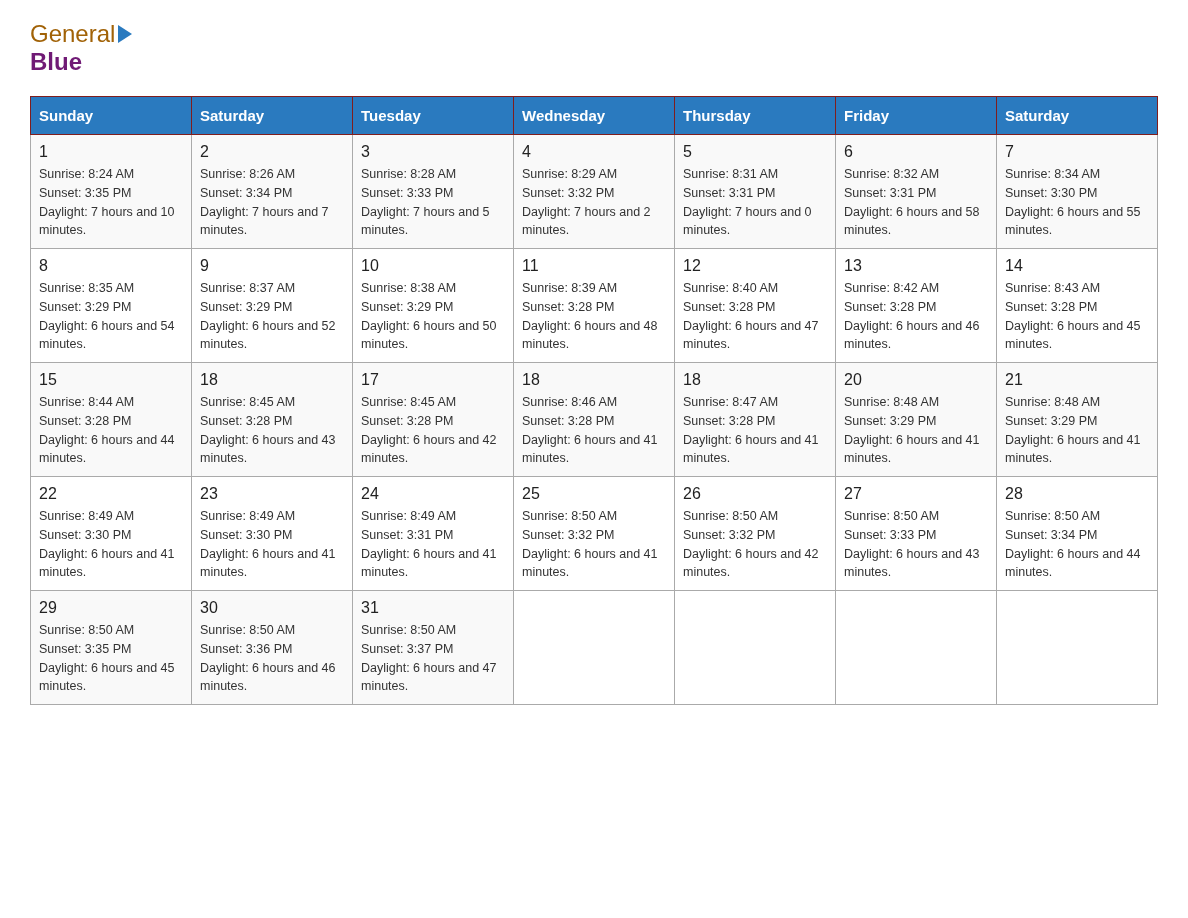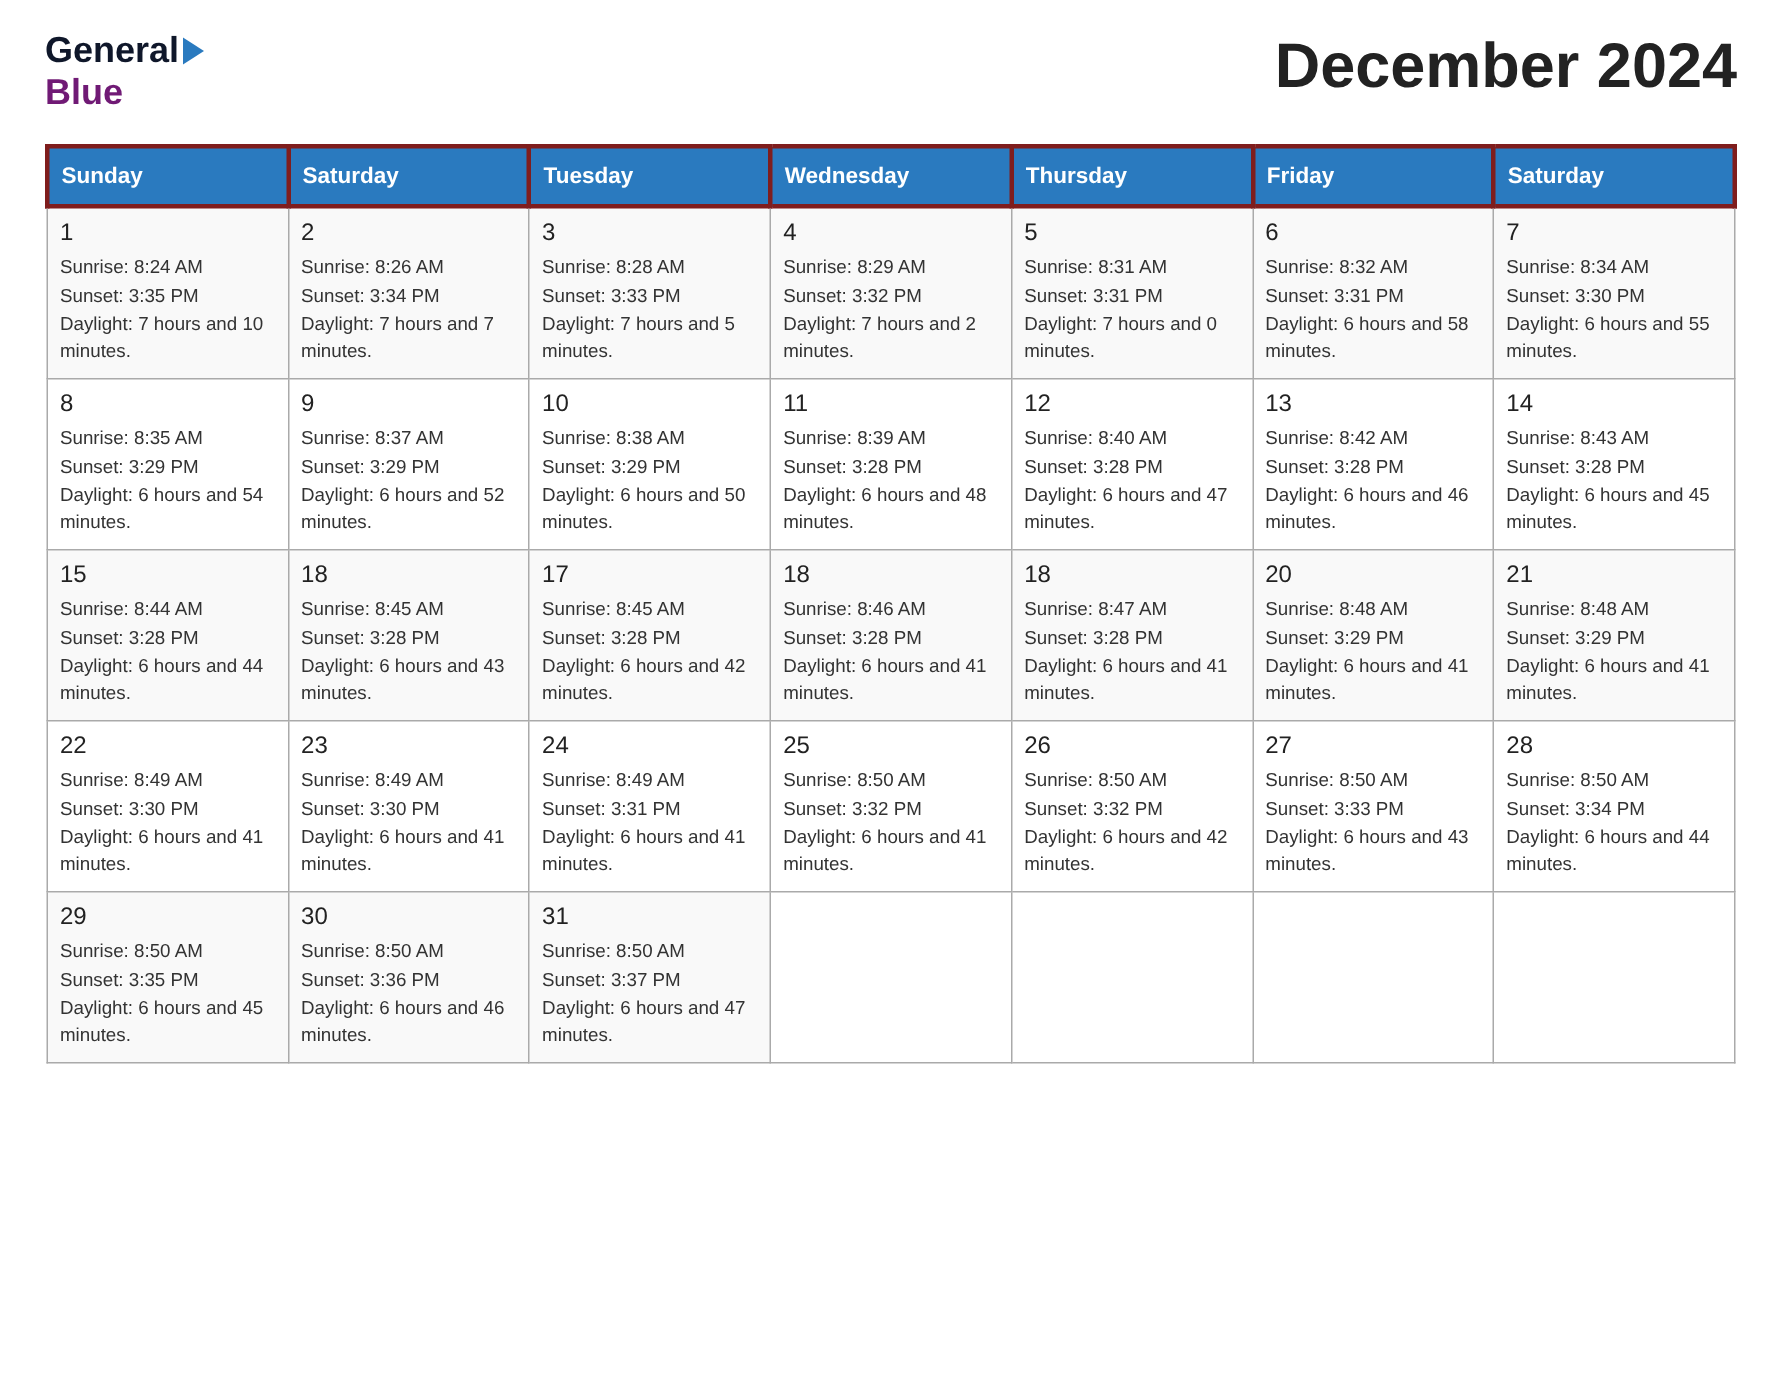--- a/index.html
+++ b/index.html
@@ -39,21 +39,21 @@
       width: 100%;
       border-collapse: collapse;
       table-layout: fixed;
     }
     thead tr th {
       background-color: #2a7abf;
       color: #fff;
       padding: 10px 8px;
       font-size: 15px;
       font-weight: bold;
-      border: 3px solid #7f1d1d;
+      border: 1px solid #7f1d1d;
       text-align: left;
     }
     tbody tr td {
       border: 1px solid #aaa;
       padding: 8px 8px;
       vertical-align: top;
       font-size: 13px;
       color: #333;
       height: 100px;
     }
@@ -77,22 +77,22 @@
     }
     tbody tr td.empty {
       background-color: #fff;
     }
     .logo-line1 {
       display: flex;
       align-items: center;
     }
     .logo-general {
       font-size: 24px;
-      font-weight: bold;
-      color: #0f172a;
+      font-weight: normal;
+      color: #a16207;
     }
     .logo-arrow {
       display: inline-block;
       width: 0;
       height: 0;
       border-top: 9px solid transparent;
       border-bottom: 9px solid transparent;
       border-left: 14px solid #2a7abf;
       margin-left: 3px;
     }
@@ -108,21 +108,20 @@
 
 <div class="header">
   <div class="logo">
     <div class="logo-line1">
       <span class="logo-general">General</span>
       <span class="logo-arrow"></span>
     </div>
     <div class="logo-blue-text">Blue</div>
   </div>
   <div class="title-block">
-    <h1>December 2024</h1>
   </div>
 </div>
 
 <table>
   <thead>
     <tr>
     <th>Sunday</th>
         <th>Saturday</th>
         <th>Tuesday</th>
         <th>Wednesday</th>

